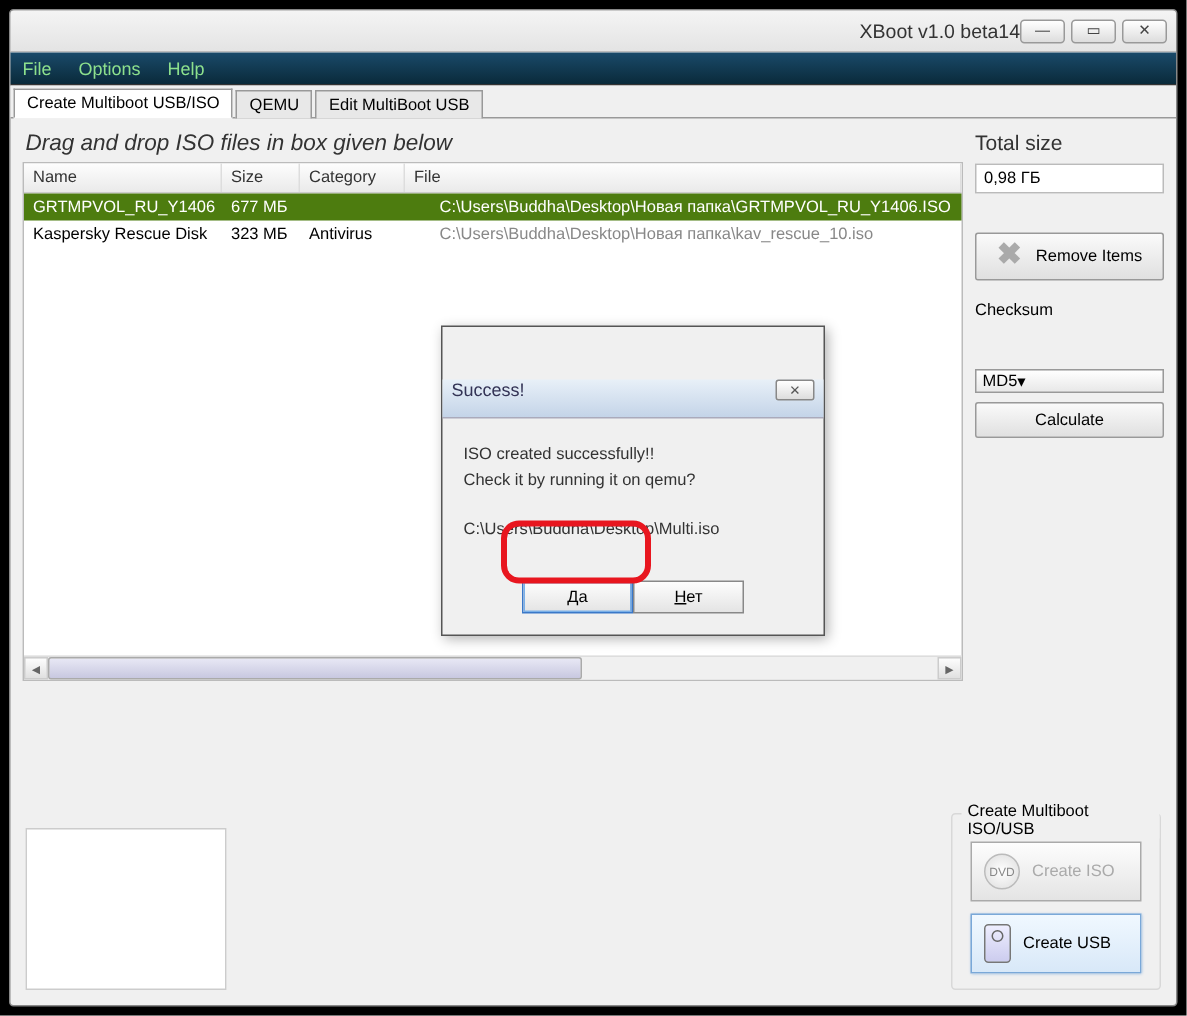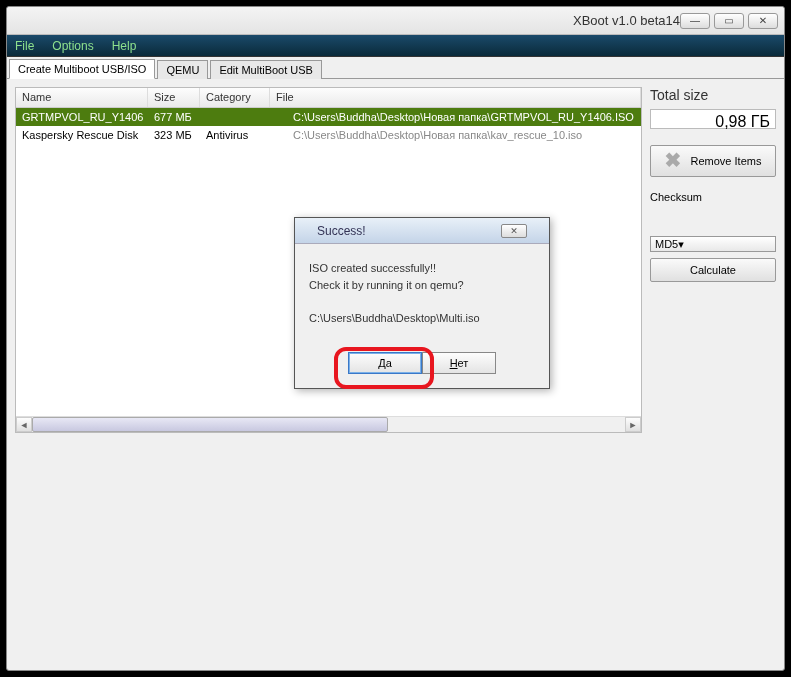--- a/index.html
+++ b/index.html
@@ -32,40 +32,40 @@
   .td.size { width: 52px; }
   .td.cat { width: 70px; }
   .td.file { flex: 1; color: #888; margin-left: 17px; }
   .trow.sel .td.file { color: #fff; }
   .scrollh { position: absolute; bottom: 0; left: 0; right: 0; height: 16px; background: #f0f0f0; border-top: 1px solid #ddd; display: flex; }
   .scrollbtn { width: 16px; height: 100%; background: linear-gradient(to bottom,#fdfdfd,#e0e0e0); border: 1px solid #ccc; text-align:center; font-size:9px; line-height:14px; color:#666;}
   .scrolltrack { flex: 1; position: relative; }
   .scrollthumb { position: absolute; left: 0; width: 60%; height: 100%; background: linear-gradient(to bottom,#e8e8f5,#c8c8e0); border: 1px solid #aaa; border-radius:2px;}
   .rightpanel { width: 126px; display: flex; flex-direction: column; gap: 6px; }
   .totalsize { font-size: 14px; color: #333; }
-  .totalval { border: 1px solid #bbb; background: #fff; height: 20px; padding: 3px 5px; font-size: 16px; margin-bottom:10px;text-align:right;}
+  .totalval { border: 1px solid #bbb; background: #fff; height: 20px; padding: 3px 5px; font-size: 11px; margin-bottom:20px;}
   .btn { height: 32px; border: 1px solid #999; border-radius: 2px; background: linear-gradient(to bottom, #fafafa, #e0e0e0); font-size: 11px; display: flex; align-items: center; justify-content: center; gap: 6px; cursor: pointer; }
   .xicon { width: 20px; height: 20px; color: #aaa; font-size:20px; font-weight:bold; line-height:18px;}
   .checksum-label { font-size: 11px; margin-top: 8px; }
   .select { height: 16px; border: 1px solid #999; background: linear-gradient(to bottom,#fff,#e8e8e8); padding: 2px 4px; display:flex; justify-content:flex-start; align-items:center; font-size:11px; cursor:pointer;margin-top:27px;}
   .calcbtn { height: 24px; }
   .bottomrow { position: absolute; bottom: 10px; left: 10px; right: 10px; display: flex; justify-content: space-between; align-items: flex-end; }
   .previewbox { width: 134px; height: 108px; border: 1px solid #ccc; background: #fff; }
   .creategroup { border: 1px solid #d8d8d8; border-radius: 3px; padding: 18px 12px 10px; position: relative; width: 140px; display:flex; flex-direction:column; gap:8px; background:#f0f0f0;}
   .grouplabel { position: absolute; top: -8px; left: 6px; background: #f0f0f0; padding: 0 4px; font-size: 11px; }
   .bigbtn { height: 40px; border: 1px solid #aaa; background: linear-gradient(to bottom, #fdfdfd, #e4e4e4); display: flex; align-items: center; gap: 8px; padding: 0 8px; font-size:11px; cursor:pointer;}
   .bigbtn.disabled { color: #aaa; }
   .bigbtn.active { border: 1px solid #7aa8d8; background: linear-gradient(to bottom, #f0f8ff, #d8e8f8); box-shadow: 0 0 2px #7aa8d8; }
   .iconcircle { width: 24px; height:24px; border-radius:50%; border:1px solid #bbb; background:radial-gradient(circle,#fff,#ddd); display:flex; align-items:center; justify-content:center; font-size:8px; color:#888;}
   .usbicon { width:18px; height:26px; border:1px solid #777; border-radius:3px; background:linear-gradient(to bottom,#eef,#cce); position:relative;}
   .usbicon:before{content:''; position:absolute; top:3px; left:50%; transform:translateX(-50%); width:6px; height:6px; border:1px solid #666; border-radius:50%;}
 
   
   .dialog { position: absolute; top: 217px; left: 294px; width: 256px; background: #f0f0f0; border: 1px solid #555; box-shadow: 2px 2px 8px rgba(0,0,0,0.3); }
-  .dlgtitle { height: 26px; background: linear-gradient(to bottom, #e8f0f8, #c4d4e8); display: flex; align-items: center; justify-content: space-between; padding: 0 22px; border-bottom:1px solid #aab;}
+  .dlgtitle { height: 26px; background: linear-gradient(to bottom, #e8f0f8, #c4d4e8); display: flex; justify-content: space-between; padding: 0 6px; border-bottom:1px solid #aab;margin-top:35px;}
   .dlgtitletext { font-size: 12px; color: #335; }
   .dlgclose { width: 26px; height: 14px; border: 1px solid #888; border-radius: 2px; background: linear-gradient(to bottom,#fff,#ddd); font-size:9px; text-align:center; line-height:12px; cursor:pointer; color:#555;}
   .dlgbody { padding: 16px 14px; font-size: 11px; color: #333; line-height: 1.5; }
   .dlgbtns { padding: 10px 14px 14px; display: flex; justify-content: center; }
   .dlgbtn { width: 74px; height: 22px; border: 1px solid #888; background: linear-gradient(to bottom,#fdfdfd,#e4e4e4); font-size:11px; display:flex; align-items:center; justify-content:center; cursor:pointer;}
   .highlight-ring { position:absolute; border:4px solid #e8161f; border-radius:12px; pointer-events:none;}
 </style>
 </head>
 <body>
 
@@ -86,20 +86,21 @@
   </div>
 
   <div class="tabstrip">
     <div class="tab active">Create Multiboot USB/ISO</div>
     <div class="tab">QEMU</div>
     <div class="tab">Edit MultiBoot USB</div>
   </div>
 
   <div class="content">
     <div class="leftpanel">
+      <div class="draglabel">Drag and drop ISO files in box given below</div>
       <div class="tablebox">
         <div class="thead">
           <div class="th name">Name</div>
           <div class="th size">Size</div>
           <div class="th cat">Category</div>
           <div class="th file">File</div>
         </div>
         <div class="trow sel">
           <div class="td name">GRTMPVOL_RU_Y1406</div>
           <div class="td size">677 МБ</div>
@@ -133,20 +134,36 @@
       <div class="select">
         <span>MD5</span>
         <span>▾</span>
       </div>
       <div class="btn calcbtn">
         <span>Calculate</span>
       </div>
     </div>
   </div>
 
+  <div class="bottomrow">
+    <div class="previewbox"></div>
+    <div class="creategroup">
+      <span class="grouplabel">Create Multiboot ISO/USB</span>
+      <div class="bigbtn disabled">
+        <div class="iconcircle">
+            <span>DVD</span>
+          </div>
+        <span>Create ISO</span>
+      </div>
+      <div class="bigbtn active">
+        <div class="usbicon"></div>
+        <span>Create USB</span>
+      </div>
+    </div>
+  </div>
 </div>
 
 <div class="dialog">
   <div class="dlgtitle">
     <span class="dlgtitletext">Success!</span>
     <div class="dlgclose">✕</div>
   </div>
   <div class="dlgbody">
     <div>ISO created successfully!!</div>
     <div>Check it by running it on qemu?</div>

